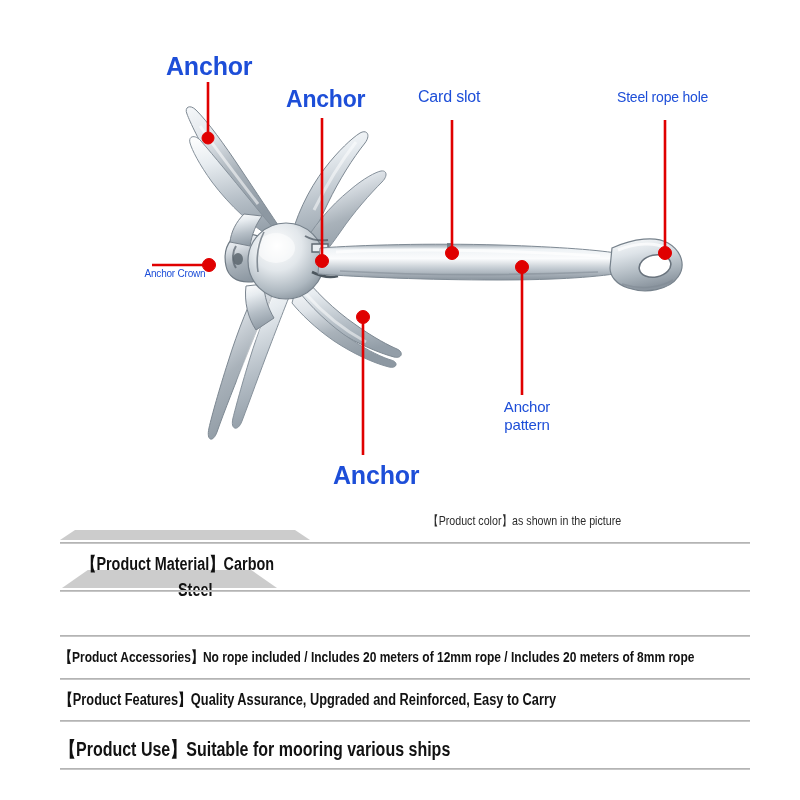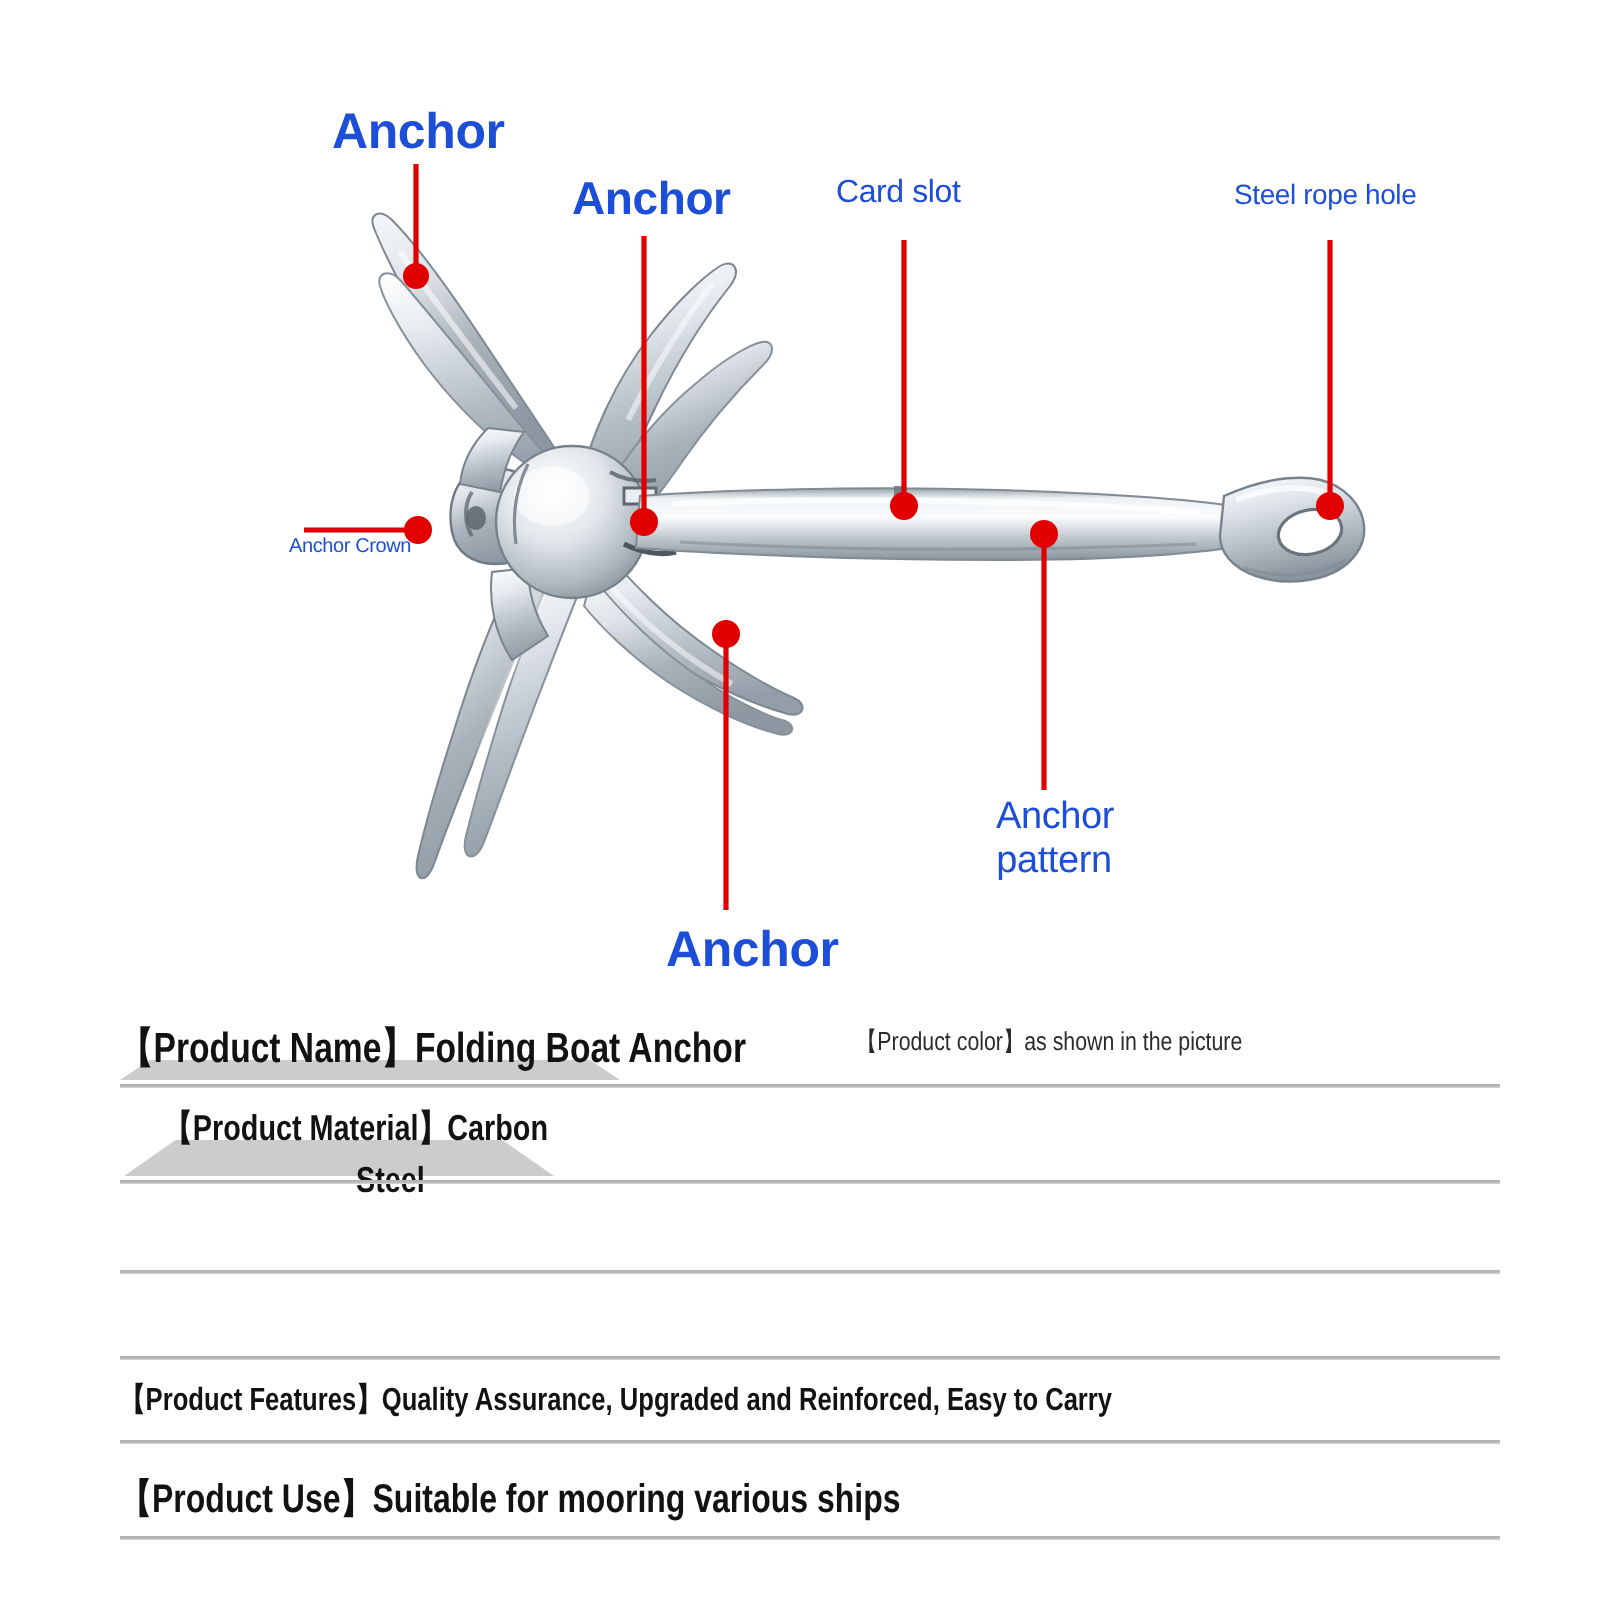--- a/index.html
+++ b/index.html
@@ -41,21 +41,21 @@
     line-height: 1.18;
   }
   .callout-label.two-line { white-space: normal; text-align: center; }
 
   
   #lbl-anchor-upper-left { left: 166px; top: 52px; font-size: 25px; font-weight: 600; }
   #lbl-anchor-center     { left: 286px; top: 86px; font-size: 23px; font-weight: 600; }
   #lbl-card-slot         { left: 418px; top: 88px; font-size: 16px; }
   #lbl-anchor-rope-hole  { left: 617px; top: 89px; font-size: 14px; }
   #lbl-anchor-crown      { left: 97px;  top: 268px; font-size: 10px; width: 62px; margin-left: 47px; }
-  #lbl-anchor-pattern    { left: 498px; top: 398px; font-size: 19px; width: 58px; }
+  #lbl-anchor-pattern    { left: 498px; top: 398px; font-size: 15px; width: 58px; }
   #lbl-anchor-bottom     { left: 333px; top: 461px; font-size: 25px; font-weight: 600; }
 
   
   #spec-table {
     position: absolute;
     left: 0;
     top: 498px;
     width: 800px;
     height: 302px;
   }
@@ -270,36 +270,36 @@
   <div class="callout-label two-line" id="lbl-anchor-pattern">Anchor
 pattern</div>
 
   <div class="callout-label" id="lbl-anchor-bottom">Anchor</div>
 </div>
 
 <div id="spec-table">
 
   <div class="spec-wedge" style="left:60px; top:32px; width:250px; height:10px;
               clip-path: polygon(6% 0, 94% 0, 100% 100%, 0 100%);"></div>
-  <div class="spec-row" style="top:12px;">
-    <div class="spec-text r-name">【Product Name】Folding Boat Anchor</div>
-  </div>
   <div class="spec-note" style="left:428px; top:14px;">【Product color】as shown in the picture</div>
   <div class="spec-rule" style="top:44px;"></div>
 
   <div class="spec-wedge" style="left:62px; top:72px; width:215px; height:18px;
               clip-path: polygon(12% 0, 88% 0, 100% 100%, 0 100%);"></div>
   <div class="spec-row" style="top:54px;">
     <div class="spec-text r-mat" style="margin-left:22px;">【Product Material】Carbon</div>
     <div class="spec-text r-mat" style="margin-left:118px; margin-top:4px;">Steel</div>
   </div>
   <div class="spec-rule" style="top:92px;"></div>
 
   <div class="spec-rule" style="top:137px;"></div>
 
+  <div class="spec-row" style="top:150px;">
+    <div class="spec-text r-acc">【Product Accessories】No rope included / Includes 20 meters of 12mm rope / Includes 20 meters of 8mm rope</div>
+  </div>
   <div class="spec-rule" style="top:180px;"></div>
 
   <div class="spec-row" style="top:192px;">
     <div class="spec-text r-feat">【Product Features】Quality Assurance, Upgraded and Reinforced, Easy to Carry</div>
   </div>
   <div class="spec-rule" style="top:222px;"></div>
 
   <div class="spec-row" style="top:238px;">
     <div class="spec-text r-use">【Product Use】Suitable for mooring various ships</div>
   </div>

